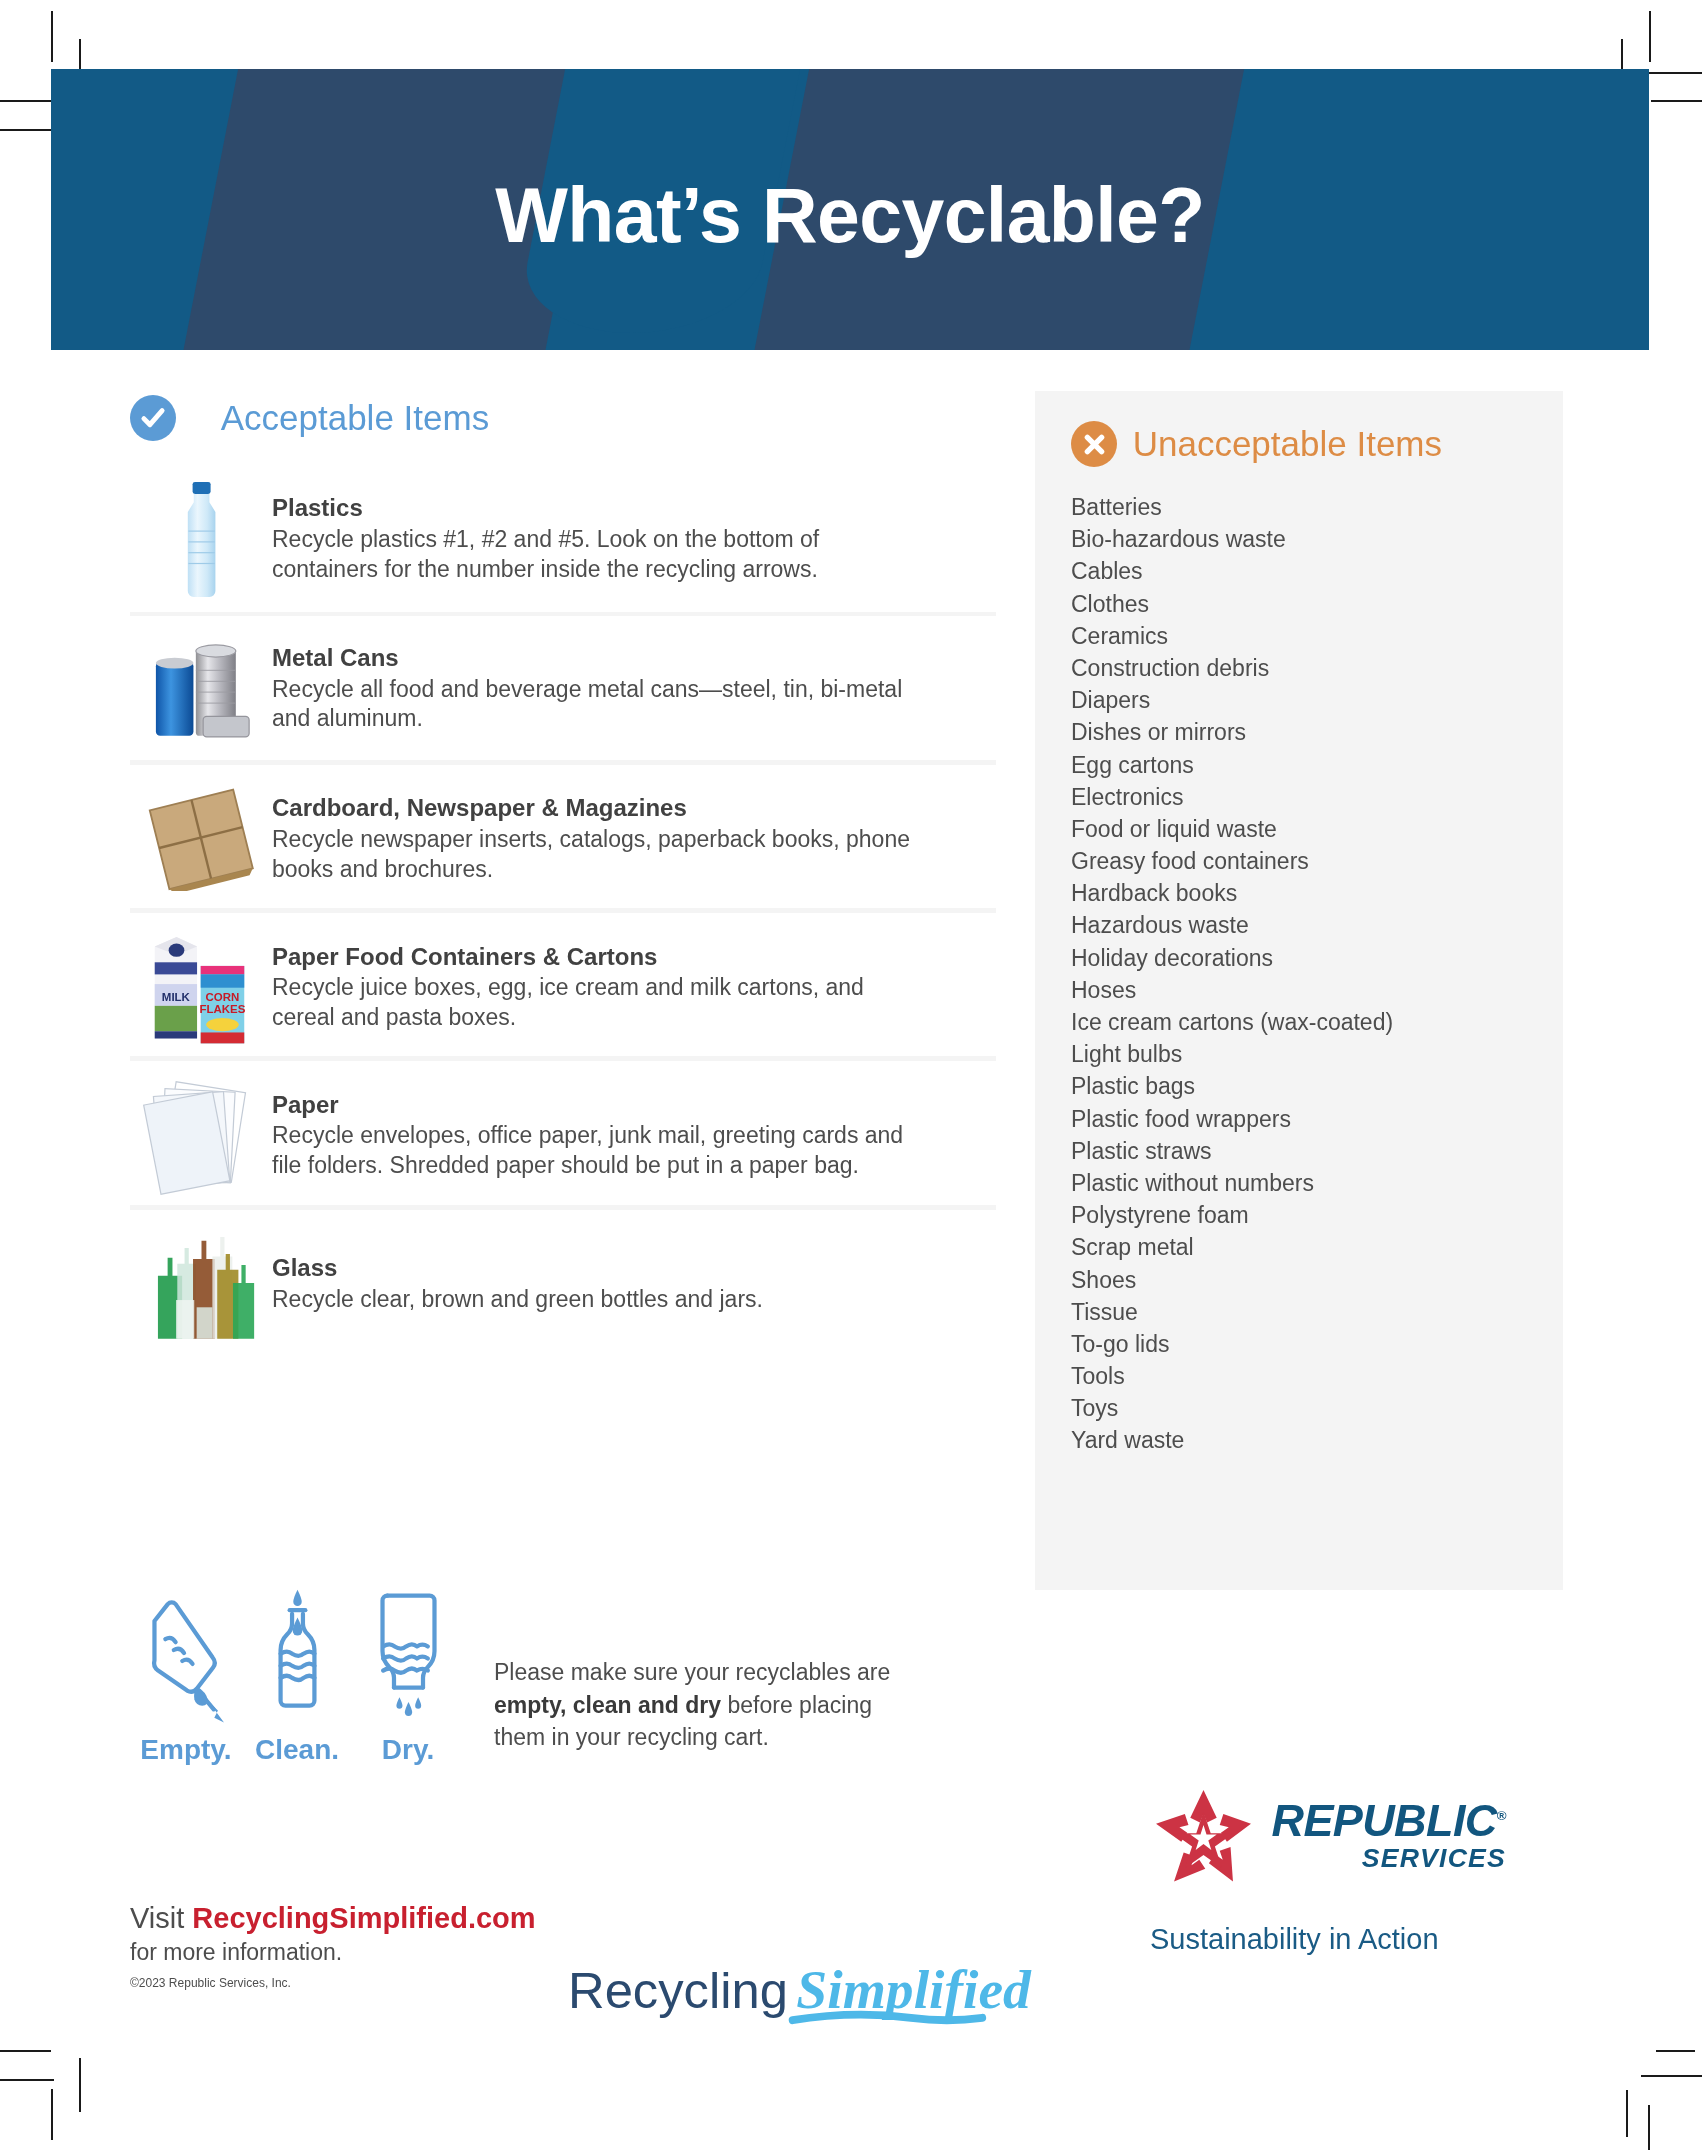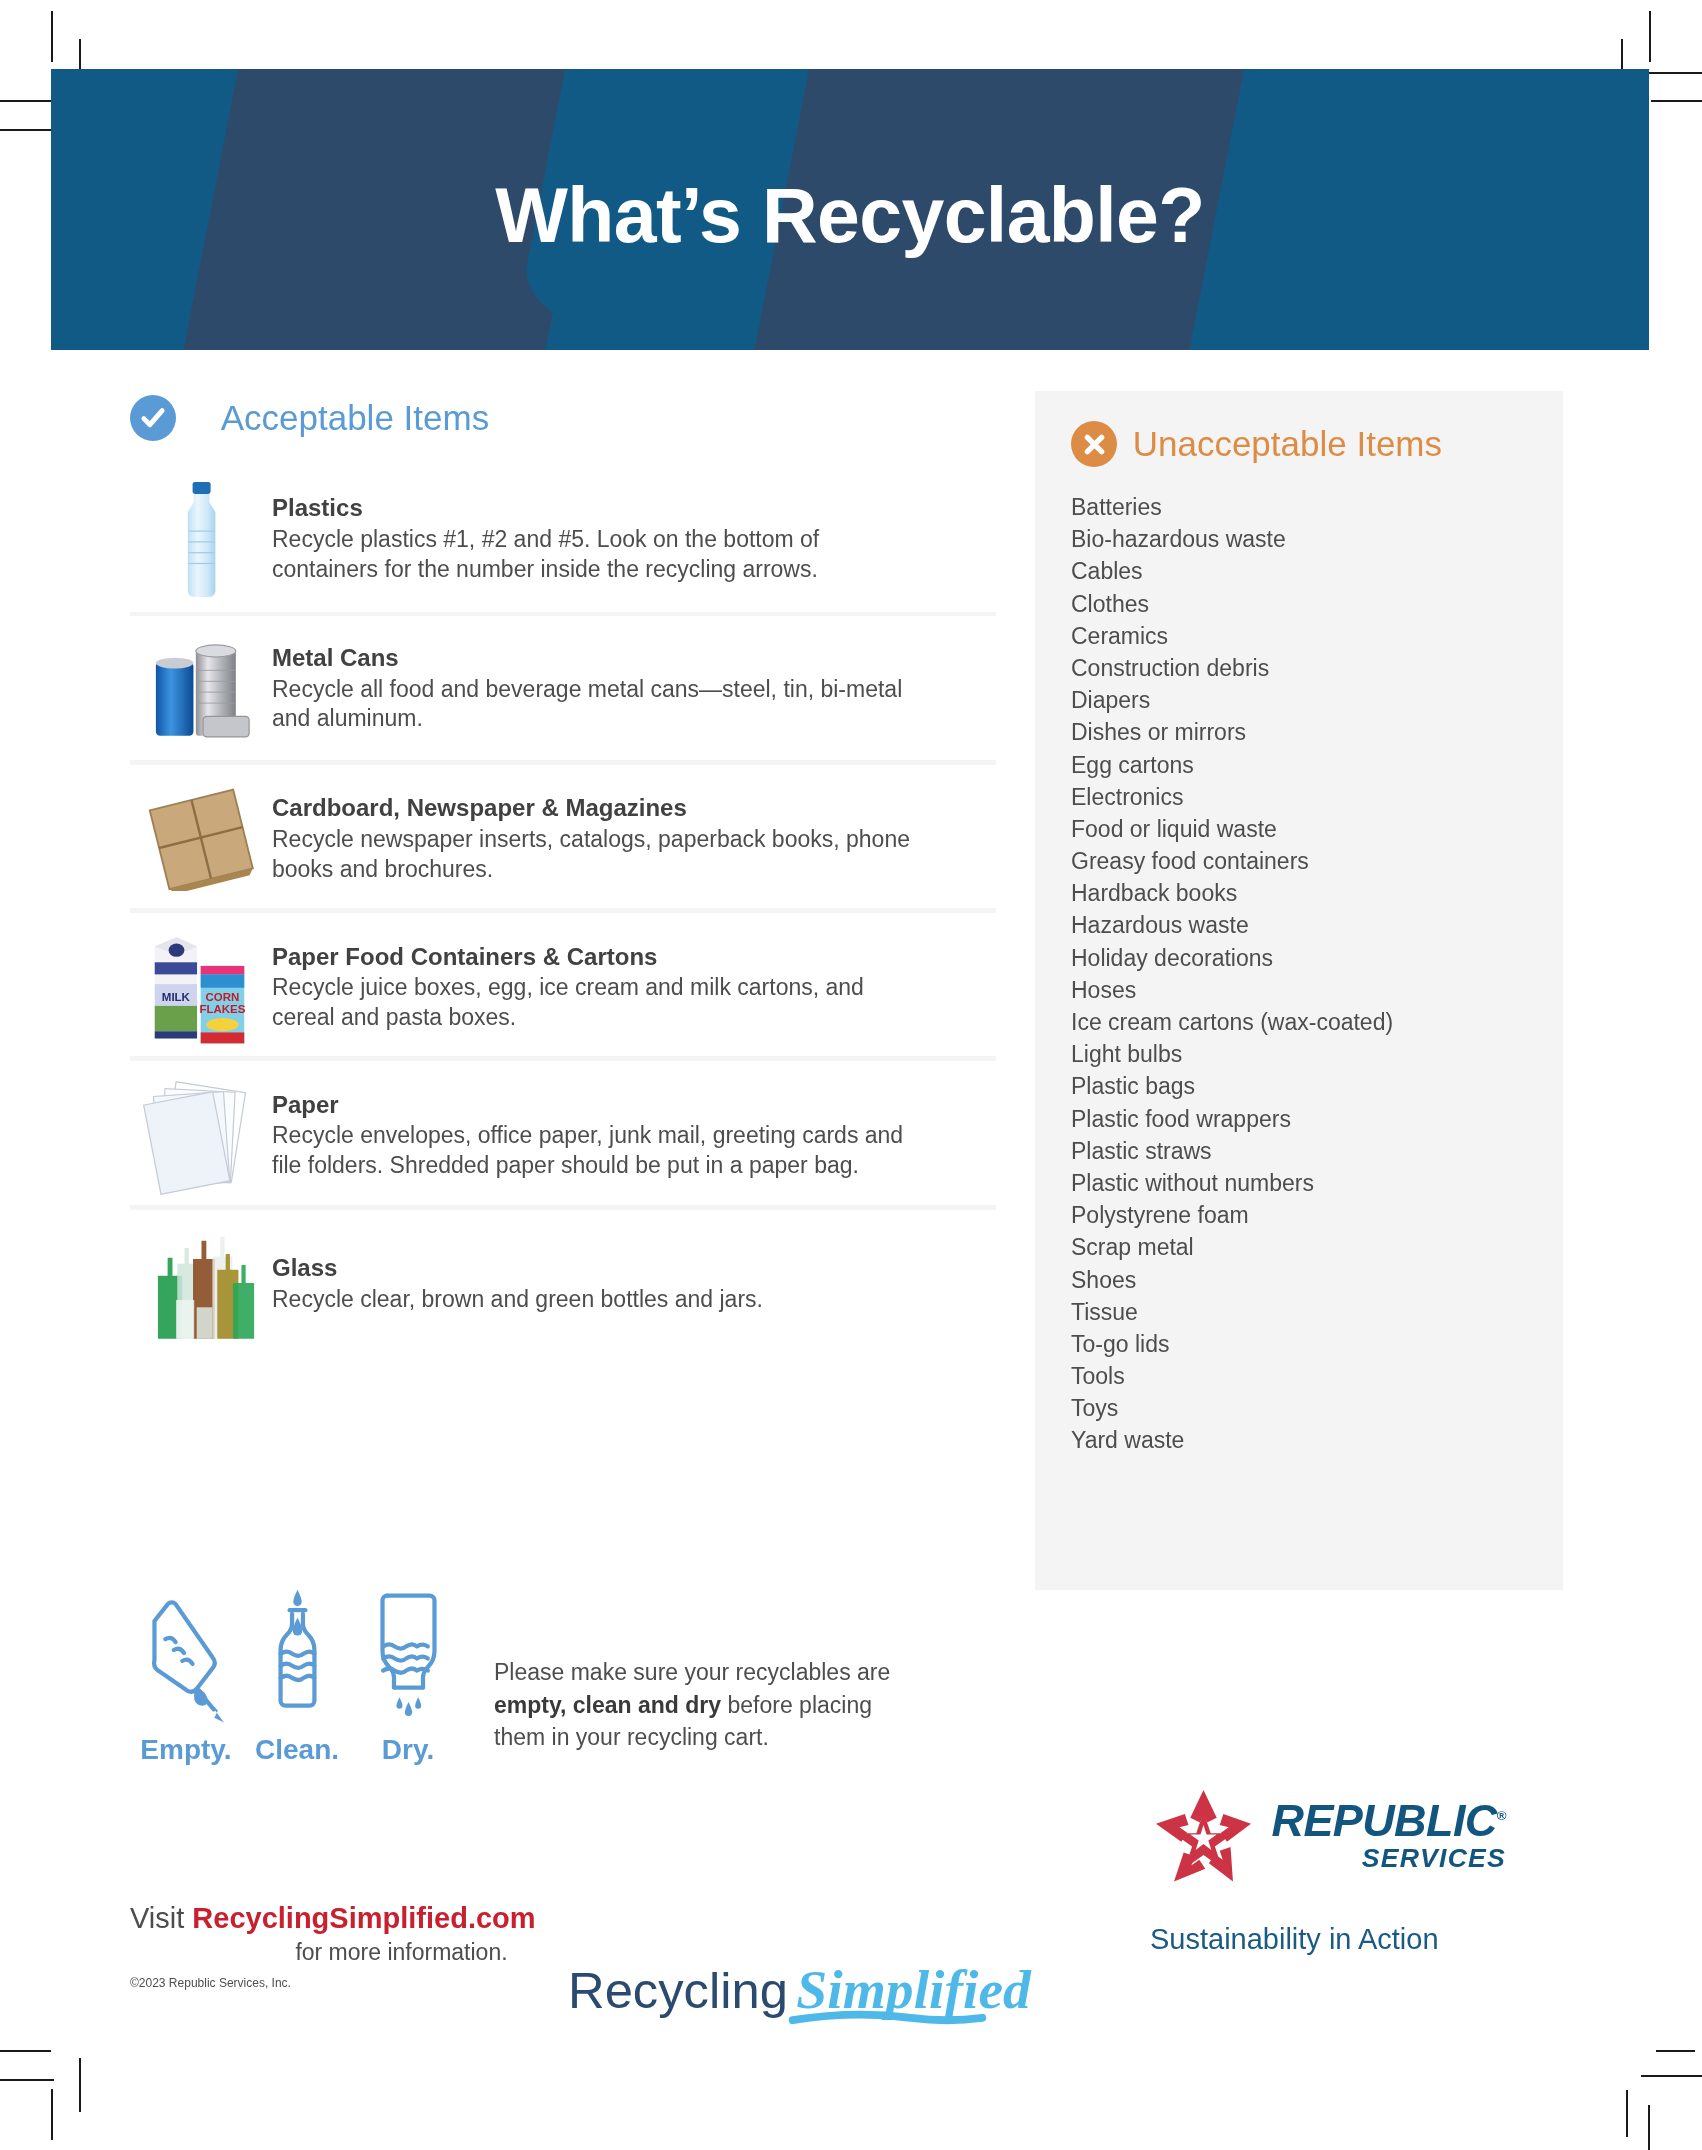--- a/index.html
+++ b/index.html
@@ -93,21 +93,21 @@
   .ecd-note {
     margin-left: 39px; margin-top: 71px;
     font-size: 23px; color: #4D4D4D; line-height: 1.42; width: 417px;
   }
   .ecd-note b { color: #3A3A3A; }
 
   
   .visit { position: absolute; left: 130px; top: 1902px; width: 543px; }
   .visit .l1 { font-size: 29px; color: #4D4D4D; }
   .visit .l1 b { color: #C8202F; }
-  .visit .l2 { font-size: 23px; color: #4D4D4D; margin-top: 3.6px; text-align: center; }
+  .visit .l2 { font-size: 23px; color: #4D4D4D; margin-top: 3.6px; }
   .visit .l3 { font-size: 12px; color: #4D4D4D; margin-top: 10px; }
 
   .rs-logo-wrap { position: absolute; left: 568px; top: 1956px; }
   .rs-logo-wrap svg { display: block; }
 
   .republic { position: absolute; left: 1150px; top: 1784px; width: 435px; }
   .republic .lockup { display: flex; align-items: center; gap: 14.5px; }
   .republic .rmark { flex: 0 0 auto; }
   .republic .rwords { padding-bottom: 3.6px; }
   .republic .rtop {

